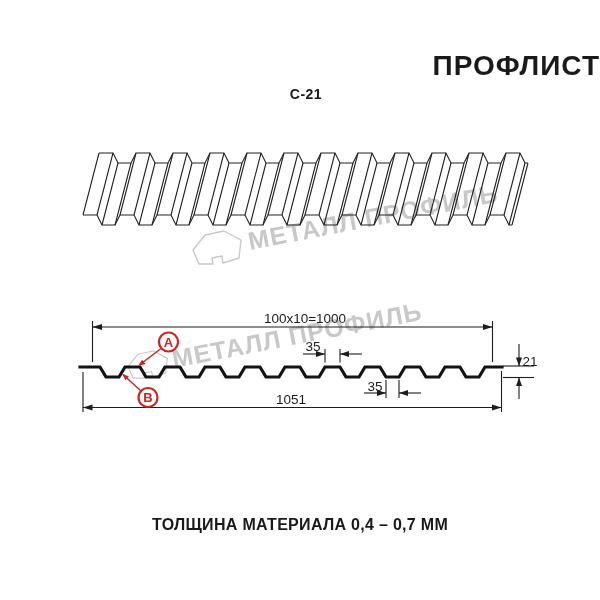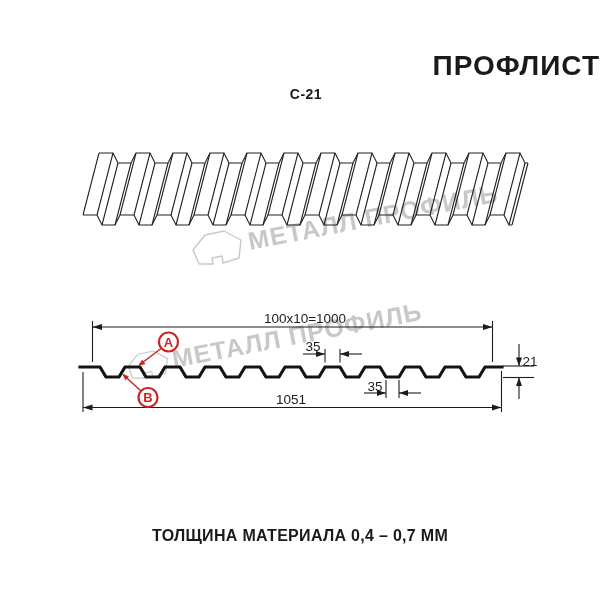--- a/index.html
+++ b/index.html
@@ -10,21 +10,21 @@
   }
   .title{
     position:absolute;top:50px;left:0;right:0;text-align:right;
     font-size:28px;font-weight:800;letter-spacing:1px;color:var(--ink);
   }
   .subtitle{
     position:absolute;top:86px;left:12px;right:0;text-align:center;
     font-size:14px;font-weight:700;letter-spacing:.5px;color:var(--ink);
   }
   .caption{
-    position:absolute;top:527px;left:0;right:0;text-align:center;
+    position:absolute;top:516px;left:0;right:0;text-align:center;
     font-size:16px;font-weight:600;letter-spacing:.3px;color:var(--ink);
   }
   svg.drawing{position:absolute;left:0;top:0;}
   .thin{stroke:#222;stroke-width:1.1;fill:none;}
   .thick{stroke:#141414;stroke-width:3.2;fill:none;stroke-linecap:square;}
   .dline{stroke:#1c1c1c;stroke-width:1.1;}
   .arrow{fill:#1c1c1c;stroke:none;}
   .dimtext{font-size:13.5px;fill:#1c1c1c;}
   .redline{stroke:var(--accent-red);stroke-width:1.5;fill:none;}
   .redfill{fill:var(--accent-red);stroke:none;}

